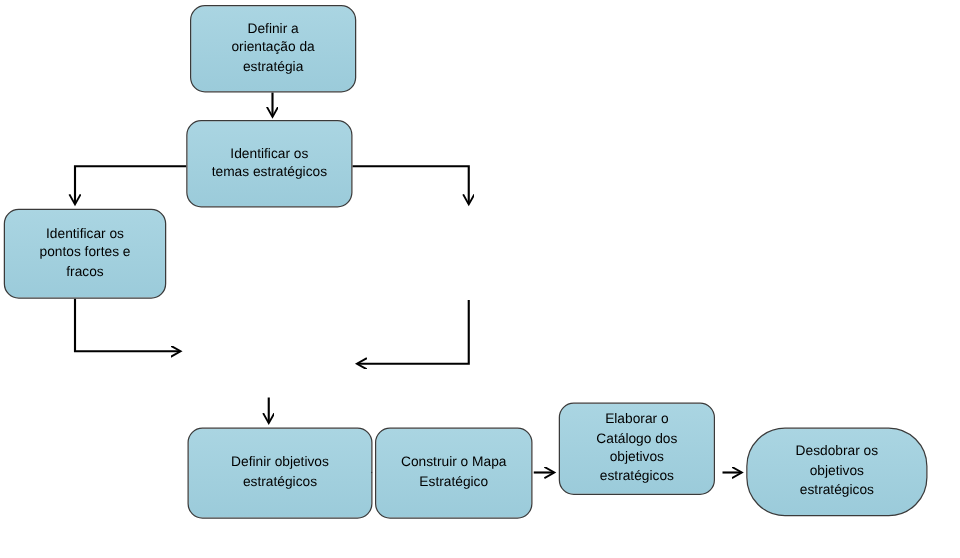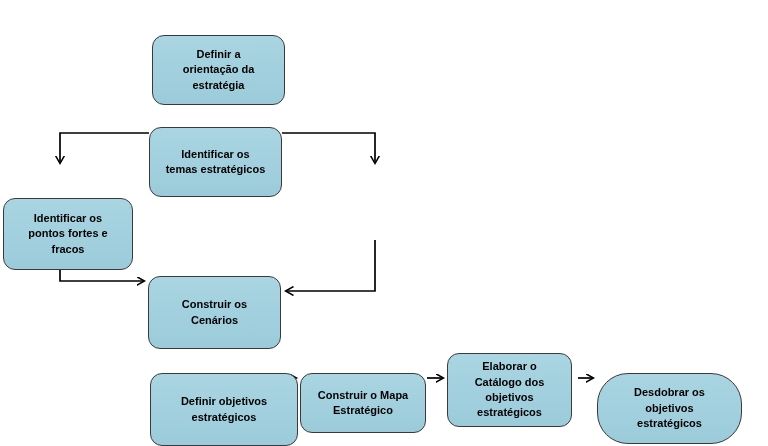--- a/index.html
+++ b/index.html
@@ -27,26 +27,25 @@
     position: absolute;
     box-sizing: border-box;
     background: linear-gradient(180deg, var(--node-fill-top, #aad5e2) 0%, var(--node-fill, #9bcbda) 100%);
     border: 1.5px solid var(--node-border, #3a3a3a);
     border-radius: 12px;
     display: flex;
     align-items: center;
     justify-content: center;
     text-align: center;
     font-size: 11px;
-    font-weight: bold;
+    font-weight: normal;
     color: var(--node-text, #000000);
     line-height: 1.4;
     white-space: pre-line;
     padding: 2px 0;
-    margin-top: 31px;
   }
 </style>
 </head>
 <body>
 
 <div class="canvas">
 
   <svg class="connectors" viewBox="0 0 768 446" xmlns="http://www.w3.org/2000/svg">
     <defs>
       <marker id="arrow" markerWidth="10" markerHeight="10" refX="7.5" refY="4.5" orient="auto" markerUnits="userSpaceOnUse">
@@ -80,27 +79,25 @@
 estratégia</div>
 
   <div class="node" style="left:149px; top:96px; width:133px; height:70px;">Identificar os
 temas estratégicos</div>
 
   <div class="node" style="left:3px;   top:167px; width:130px; height:72px;">Identificar os
 pontos fortes e
 fracos</div>
 
 
-  <div class="node" style="left:148px; top:245px; width:133px; height:73px;">Construir os
-Cenários</div>
 
   <div class="node" style="left:150px; top:342px; width:148px; height:73px;">Definir objetivos
 estratégicos</div>
 
-  <div class="node" style="left:300px; top:342px; width:126px; height:60px;">Construir o Mapa
+  <div class="node" style="left:300px; top:342px; width:126px; height:73px;">Construir o Mapa
 Estratégico</div>
 
   <div class="node" style="left:447px; top:322px; width:125px; height:74px;">Elaborar o
 Catálogo dos
 objetivos
 estratégicos</div>
 
   <div class="node" style="left:597px; top:342px; width:145px; height:71px;border-radius:31px;">Desdobrar os
 objetivos
 estratégicos</div>

